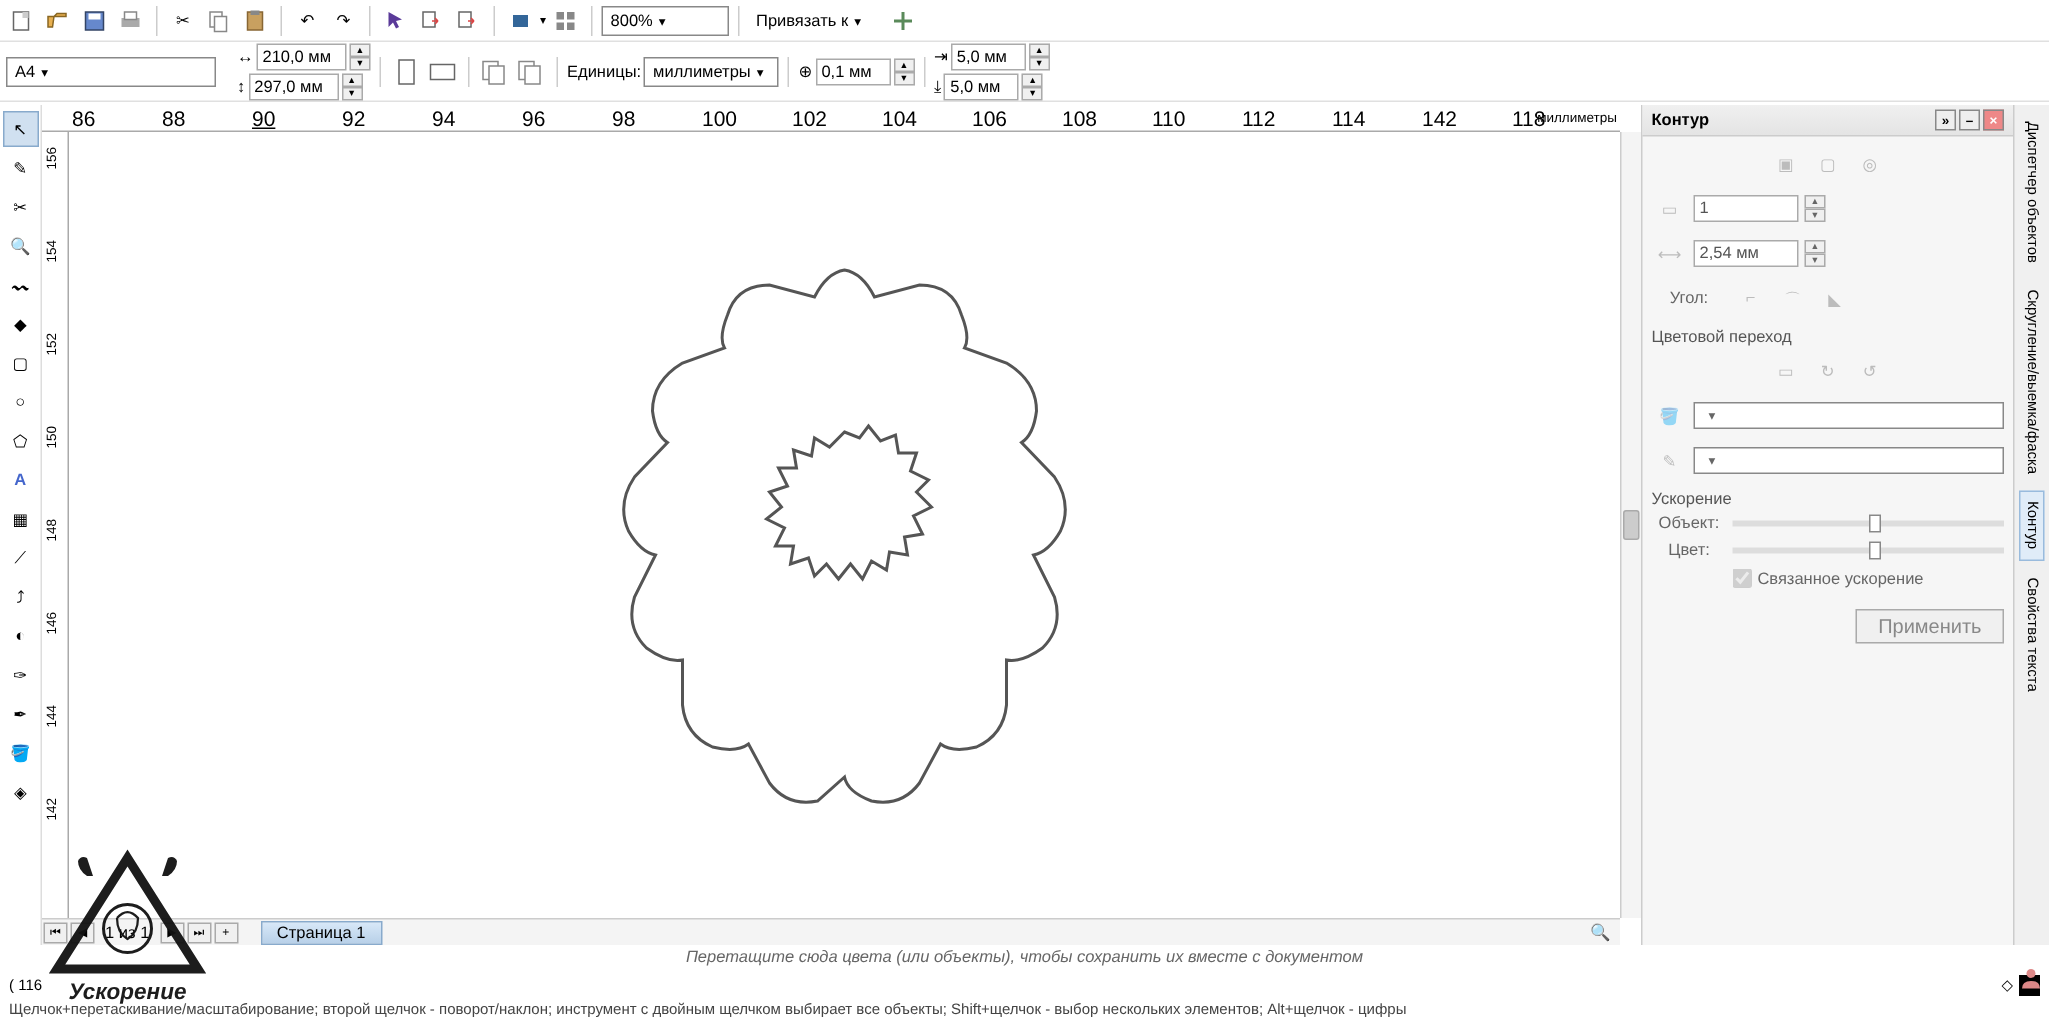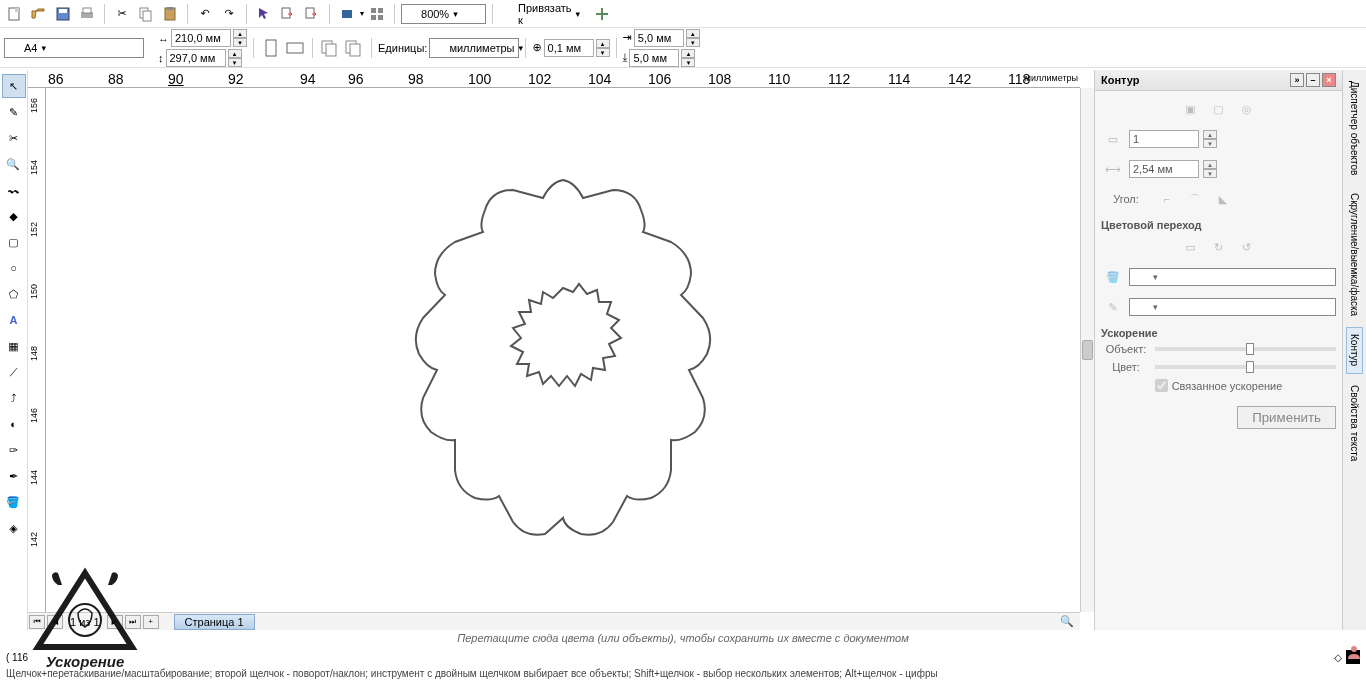--- a/index.html
+++ b/index.html
@@ -4,21 +4,21 @@
 <style>
 * { box-sizing: border-box; margin: 0; padding: 0; }
 body { font-family: Tahoma, Arial, sans-serif; font-size: 11px; background: #fff; width: 1366px; height: 680px; overflow: hidden; position: relative; }
 
 .toolbar-row { display: flex; align-items: center; height: 28px; background: #fff; border-bottom: 1px solid #e0e0e0; padding: 0 4px; gap: 2px; }
 .toolbar-row.second { height: 40px; }
 .sep { width: 1px; height: 20px; background: #ccc; margin: 0 4px; }
 
 .tb-btn { width: 22px; height: 22px; display: flex; align-items: center; justify-content: center; cursor: pointer; border-radius: 2px; }
 
-.combo { height: 20px; background: #fff; border: 1px solid #888; display: flex; align-items: center; padding: 0 19px; font-size: 11px; }
+.combo { height: 20px; background: #fff; border: 1px solid #888; display: flex; align-items: center; padding: 0 5px; font-size: 11px; }
 .combo.arrow::after { content: "▾"; margin-left: 4px; font-size: 9px; }
 
 .page-combo { width: 140px; }
 .zoom-combo { width: 85px; }
 
 .input-field { height: 18px; border: 1px solid #aaa; background: #fff; font-size: 11px; padding: 0 3px; }
 
 .spinner-btns { display: flex; flex-direction: column; }
 .spinner-btns span { width: 14px; height: 9px; border: 1px solid #aaa; background: #f0f0f0; font-size: 7px; text-align: center; line-height: 7px; cursor: pointer; }
 
@@ -48,21 +48,21 @@
 .help-bar { position: absolute; left: 0; right: 0; bottom: 0; height: 14px; background: #fff; font-size: 10px; color: #444; padding: 0 6px; display: flex; align-items: center; }
 
 .right-panel { position: absolute; right: 24px; top: 70px; width: 248px; bottom: 50px; background: #f6f6f6; border-left: 1px solid #ccc; display: flex; flex-direction: column; }
 .panel-title { background: linear-gradient(#f0f0f0, #e4e4e4); border-bottom: 1px solid #ccc; padding: 3px 6px; font-weight: bold; display: flex; align-items: center; justify-content: space-between; }
 .panel-title .wbtns { display: flex; gap: 2px; }
 .panel-title .wbtn { width: 14px; height: 14px; border: 1px solid #888; background: #eee; font-size: 9px; text-align: center; line-height: 12px; cursor: pointer; }
 .panel-body { padding: 6px; font-size: 11px; color: #666; }
 .panel-row { display: flex; align-items: center; margin-bottom: 6px; gap: 4px; }
 .panel-row label { min-width: 50px; text-align: center; }
 .small-icon-btn { width: 24px; height: 24px; border: 1px solid transparent; display: flex; align-items: center; justify-content: center; opacity: 0.4; }
-.section-title { font-weight: bold; color: #555; margin: 8px 0 4px 0; }
+.section-title { font-weight: normal; color: #555; margin: 8px 0 4px 0; }
 .slider { flex: 1; height: 4px; background: #ddd; position: relative; }
 .slider .handle { position: absolute; top: -4px; left: 50%; width: 8px; height: 12px; background: #fff; border: 1px solid #888; }
 .apply-btn { float: right; padding: 3px 14px; border: 1px solid #aaa; background: #f0f0f0; color: #888; margin-top: 8px; }
 
 .right-tabs { position: absolute; right: 0; top: 70px; width: 24px; bottom: 50px; background: #f0f0f0; border-left: 1px solid #ccc; display: flex; flex-direction: column; align-items: center; padding-top: 4px; }
 .vtab { writing-mode: vertical-rl; font-size: 10px; padding: 6px 2px; margin-bottom: 4px; cursor: pointer; border: 1px solid transparent; }
 .vtab.active { background: #e0ecf8; border-color: #99bbdd; }
 .ruler-h .tick-label { position: absolute; top: 1px; font-size: 14px; }
 .ruler-v .tick-label { position: absolute; left: 1px; font-size: 9px; writing-mode: vertical-rl; transform: rotate(180deg); }
 
@@ -262,21 +262,21 @@
   <div class="tool-btn">🪣</div>
   <div class="tool-btn">◈</div>
 </div>
 
 <div class="ruler-h">
   <span style="position:absolute;right:2px;top:3px;font-size:9px;">миллиметры</span>
 <span class="tick-label" style="left: 20px;">86</span>
     <span class="tick-label" style="left: 80px;">88</span>
     <span class="tick-label" style="left: 140px; text-decoration: underline;">90</span>
     <span class="tick-label" style="left: 200px;">92</span>
-    <span class="tick-label" style="left: 260px; margin-left: 12px;">94</span>
+    <span class="tick-label" style="left: 260px;">94</span>
     <span class="tick-label" style="left: 320px;">96</span>
     <span class="tick-label" style="left: 380px;">98</span>
     <span class="tick-label" style="left: 440px;">100</span>
     <span class="tick-label" style="left: 500px;">102</span>
     <span class="tick-label" style="left: 560px;">104</span>
     <span class="tick-label" style="left: 620px;">106</span>
     <span class="tick-label" style="left: 680px;">108</span>
     <span class="tick-label" style="left: 740px;">110</span>
     <span class="tick-label" style="left: 800px;">112</span>
     <span class="tick-label" style="left: 860px;">114</span>

